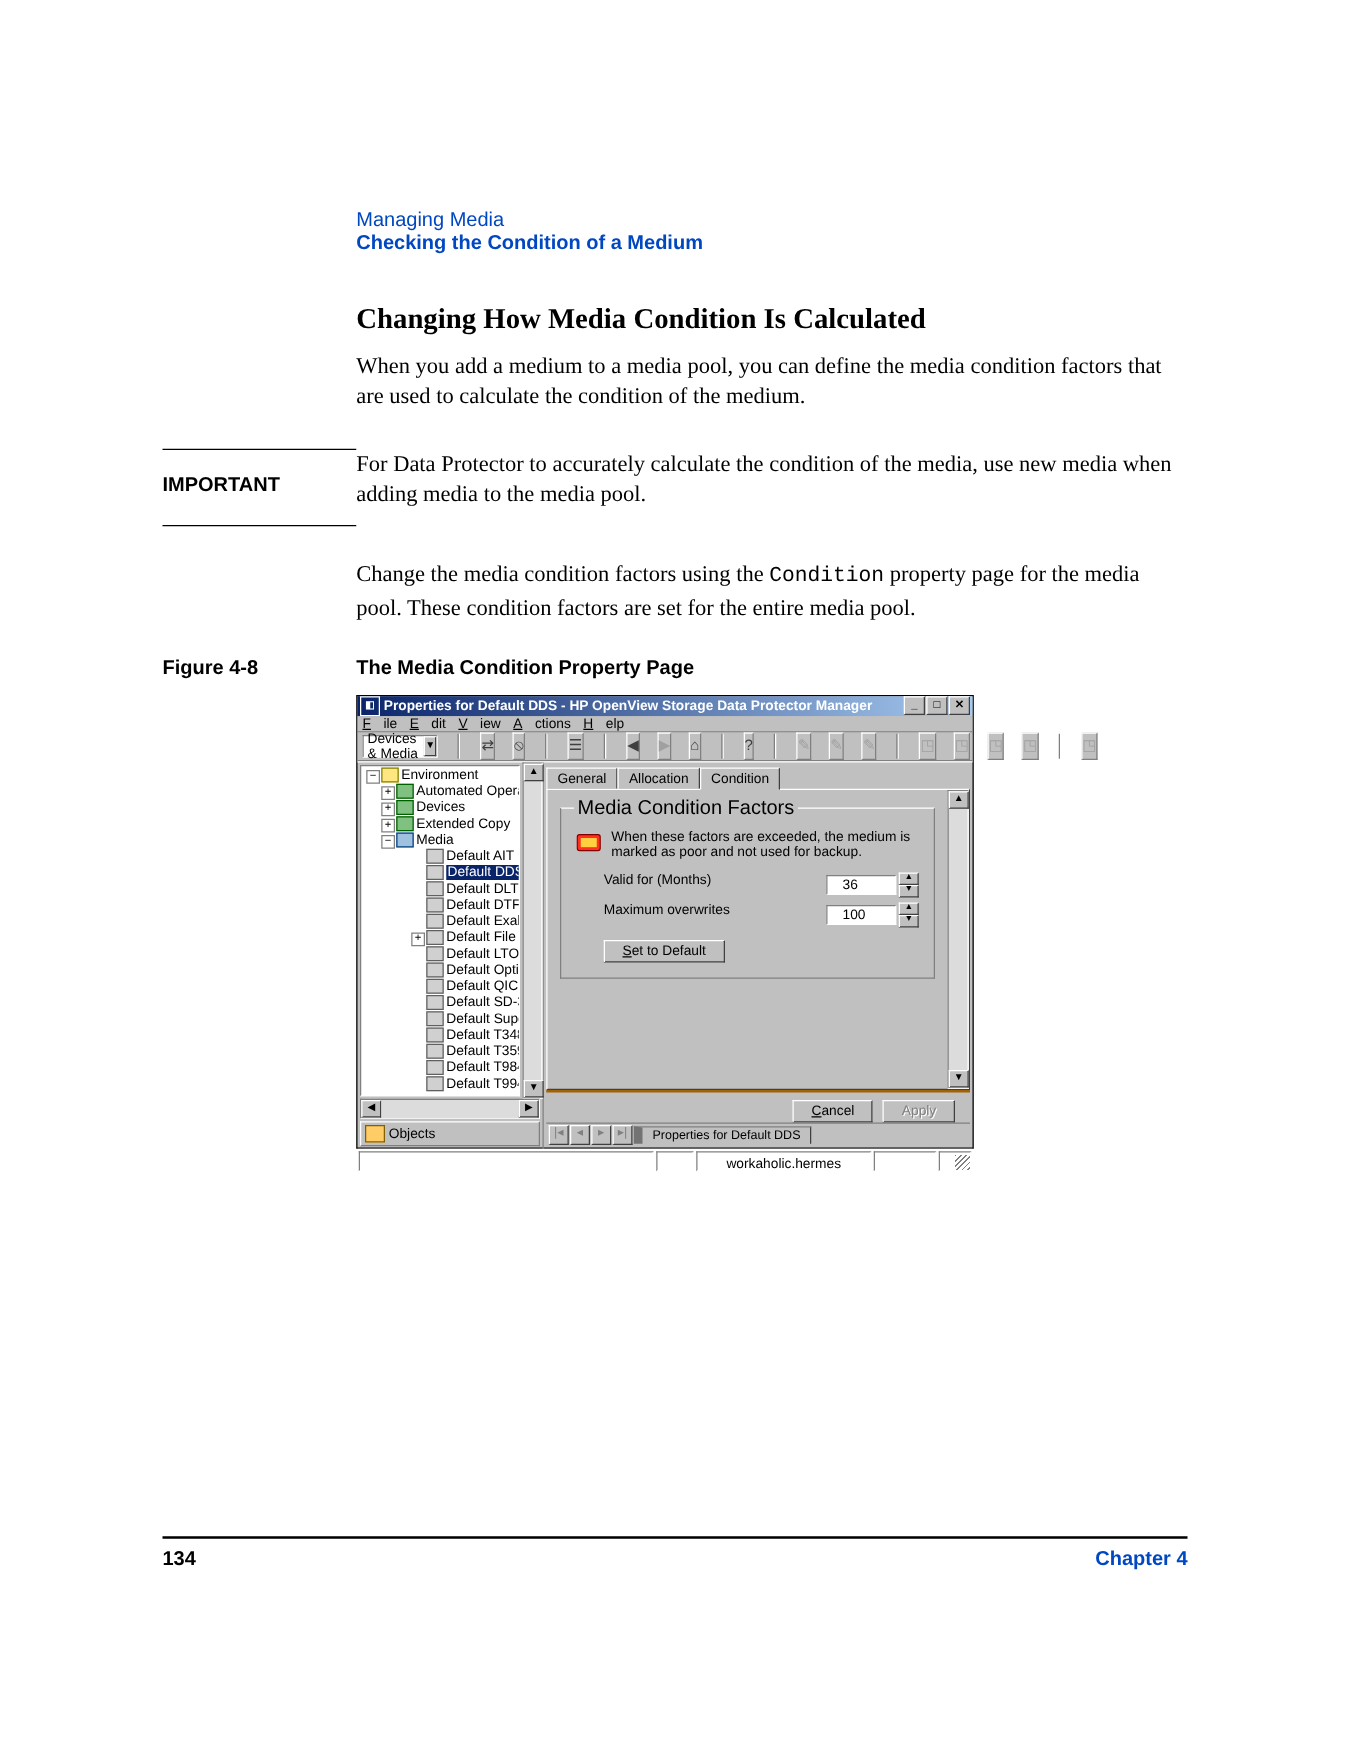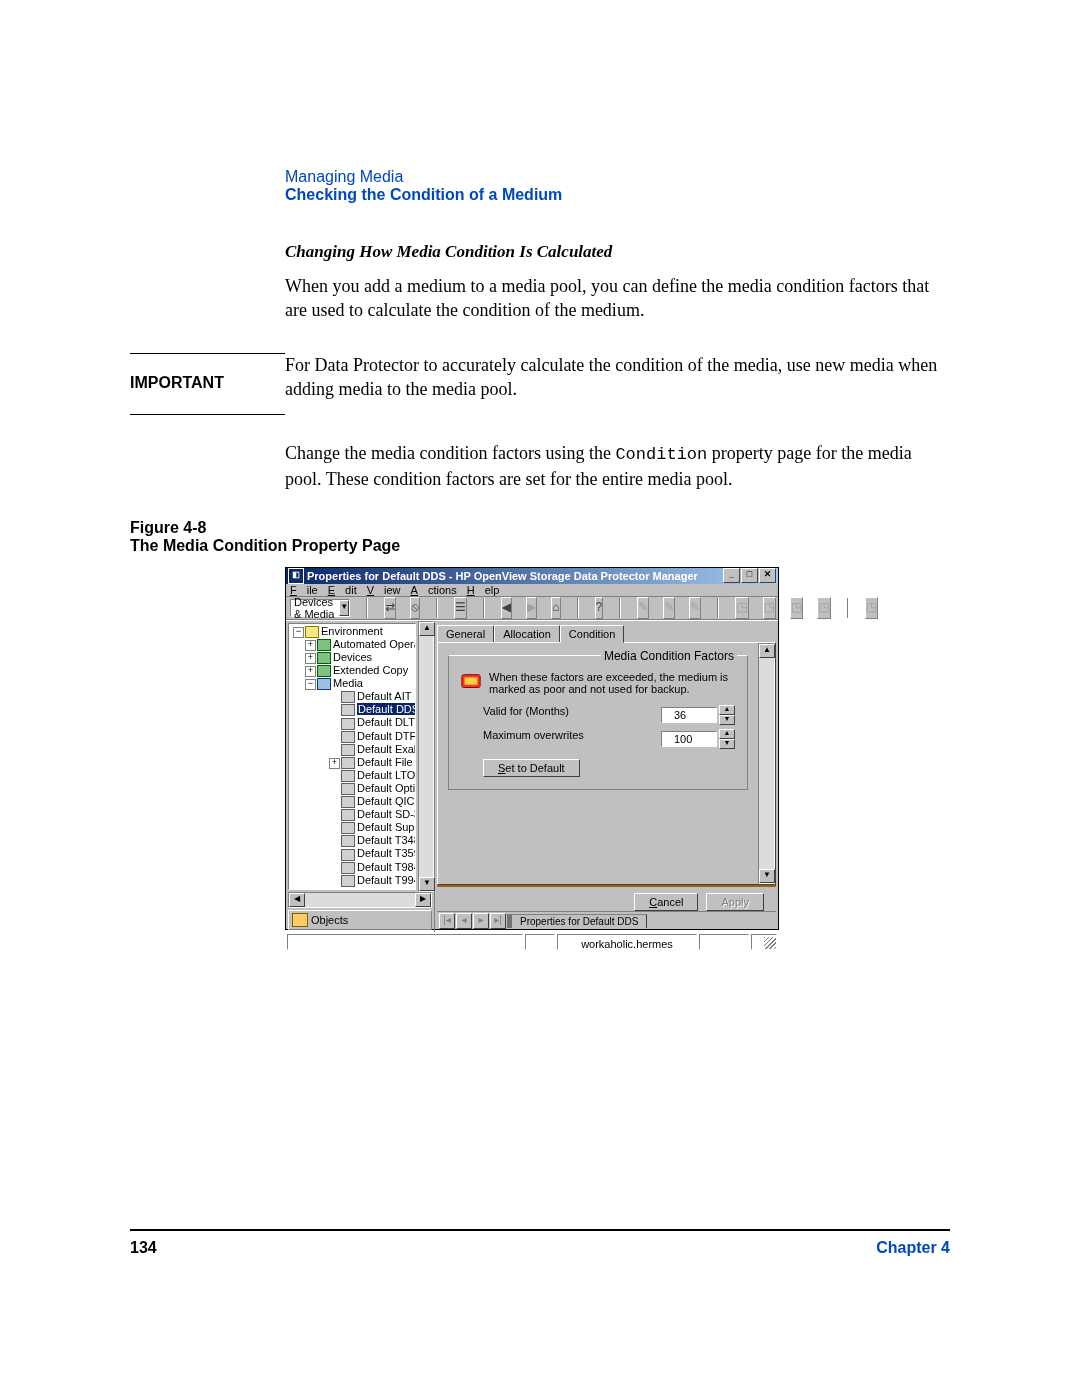--- a/index.html
+++ b/index.html
@@ -20,23 +20,22 @@
   .header-line {
     color: #0047c2;
     font-family: Arial, sans-serif;
     font-size: 16px;
     margin-left: 155px;
   }
   .header-line.bold { font-weight: bold; }
   .section-title {
     font-family: "Times New Roman", serif;
     font-weight: bold;
-    font-size: 17px;
+    font-size: 23px;
     margin: 38px 0 12px 155px;
-    font-style: italic;
   }
   .body-block {
     margin-left: 155px;
     font-size: 18px;
     line-height: 1.35;
   }
   .important-row {
     display: flex;
     margin-top: 30px;
     align-items: flex-start;
@@ -62,21 +61,20 @@
   .important-text {
     font-size: 18px;
     line-height: 1.35;
     flex: 1;
   }
   .monotext { font-family: "Courier New", monospace; font-size: 17px; }
   .figure-row {
     display: flex;
     margin-top: 28px;
     margin-bottom: 12px;
-    flex-direction: column;
   }
   .figure-label {
     width: 155px;
     font-family: Arial, sans-serif;
     font-weight: bold;
     font-size: 16px;
     flex-shrink: 0;
   }
   .figure-caption {
     font-family: Arial, sans-serif;
@@ -257,21 +255,21 @@
     width:26px; height:26px; border:1px solid #808080; background:#fff;
     display:flex; align-items:center; justify-content:center;
   }
   .bigicon svg{ width:20px; height:20px;}
   fieldset.mcf {
     border:1px solid #808080;
     border-top-color:#fff;
     padding:8px 10px 10px 10px;
     margin:0 2px;
   }
-  fieldset.mcf legend { font-size:12px; padding:0 3px;text-align:right;}
+  fieldset.mcf legend { font-size:16px; padding:0 3px;}
   .warn-row{ display:flex; gap:6px; align-items:flex-start; font-size:11px; margin-bottom:10px;}
   .warn-row .wicon{
     width:26px; height:22px;
     display:flex; align-items:center; justify-content:center;
   }
   .field-row{ display:flex; align-items:flex-start; margin:4px 0 4px 24px;gap:48px; }
   .field-row label{ width:130px; font-size:11px;}
   .spin {
     display:flex; align-items:center;
   }
@@ -311,21 +309,21 @@
     border-top:1px solid #808080; padding-left:2px; gap:1px;
     font-size:10px;
   }
   .nav-small{
     width:14px; height:14px;
     border-top:1px solid #fff; border-left:1px solid #fff;
     border-right:1px solid #404040; border-bottom:1px solid #404040;
     background:#c0c0c0; text-align:center; line-height:12px; color:#808080;
   }
   .btab{
-    border-top:1px solid #808080; border-left:5px solid #737373; border-right:1px solid #404040;
+    border-top:1px solid #808080; border-left:7px solid #737373; border-right:1px solid #404040;
     padding:1px 8px; background:#c0c0c0;
   }
   .statusbar{
     height:18px; border-top:1px solid #fff;
     display:flex; font-size:11px;
   }
   .status-cell{
     border-top:1px solid #808080; border-left:1px solid #808080;
     border-right:1px solid #fff; border-bottom:1px solid #fff;
     margin:1px; display:flex; align-items:center; padding:0 4px; gap:3px;flex-direction:column;

